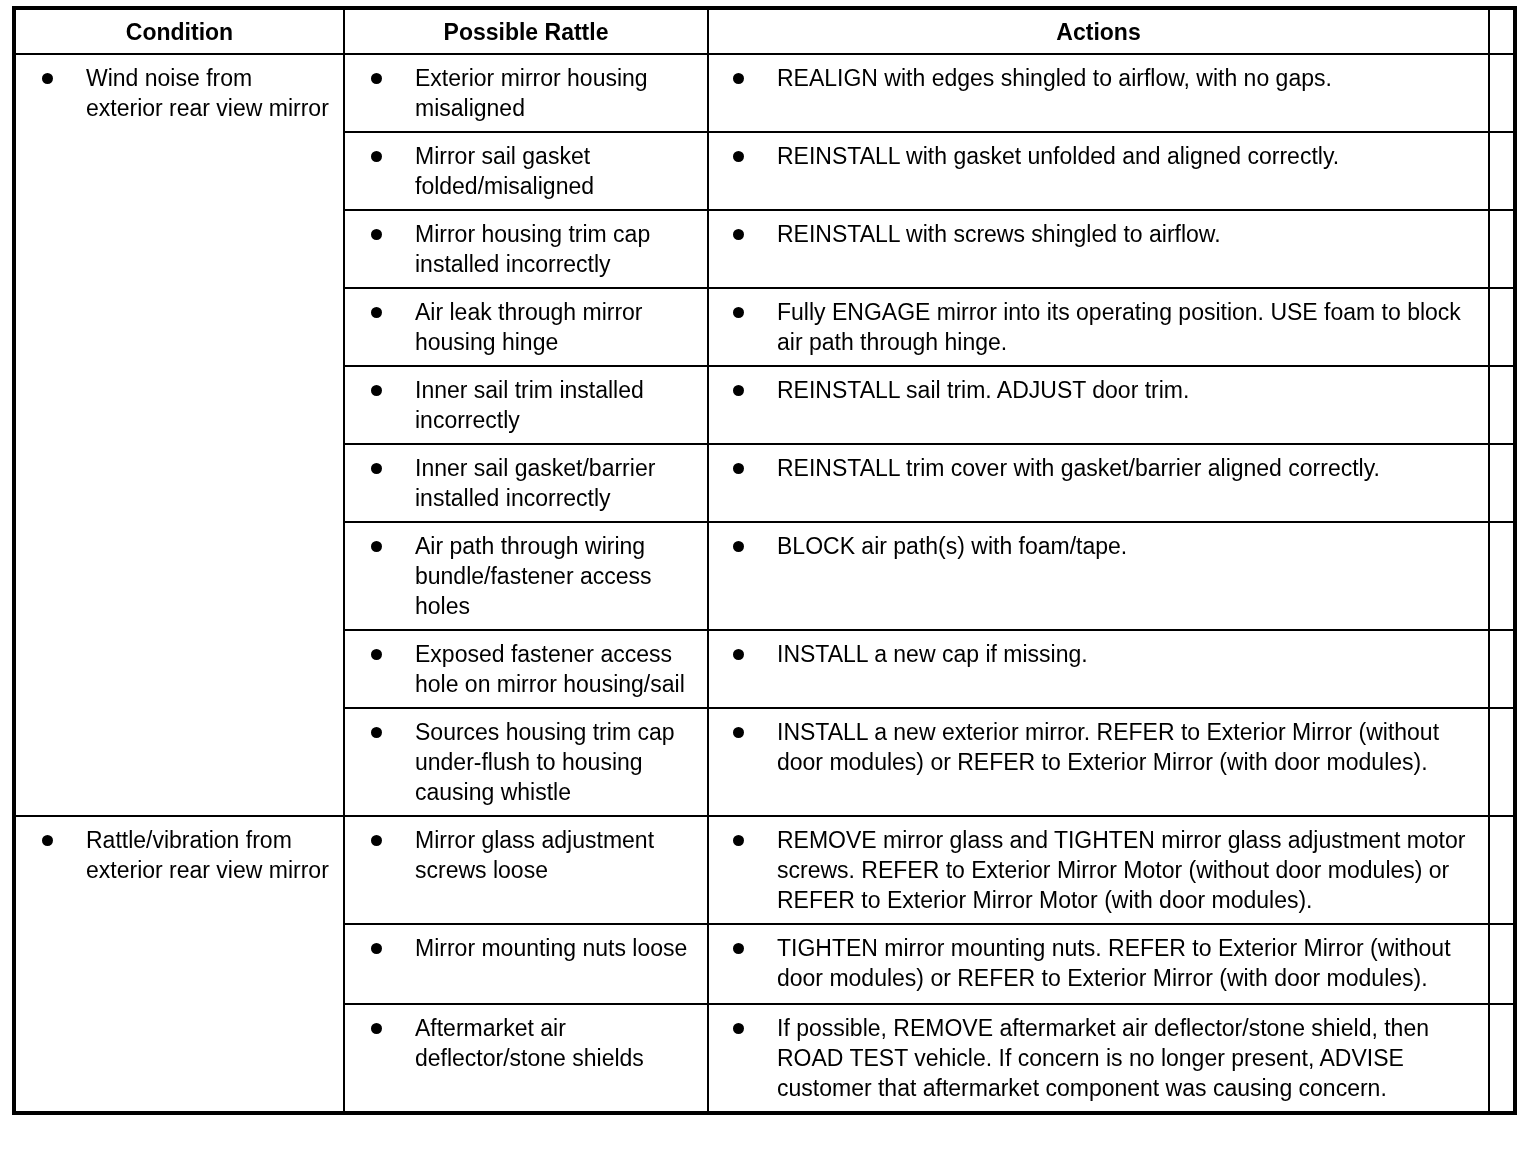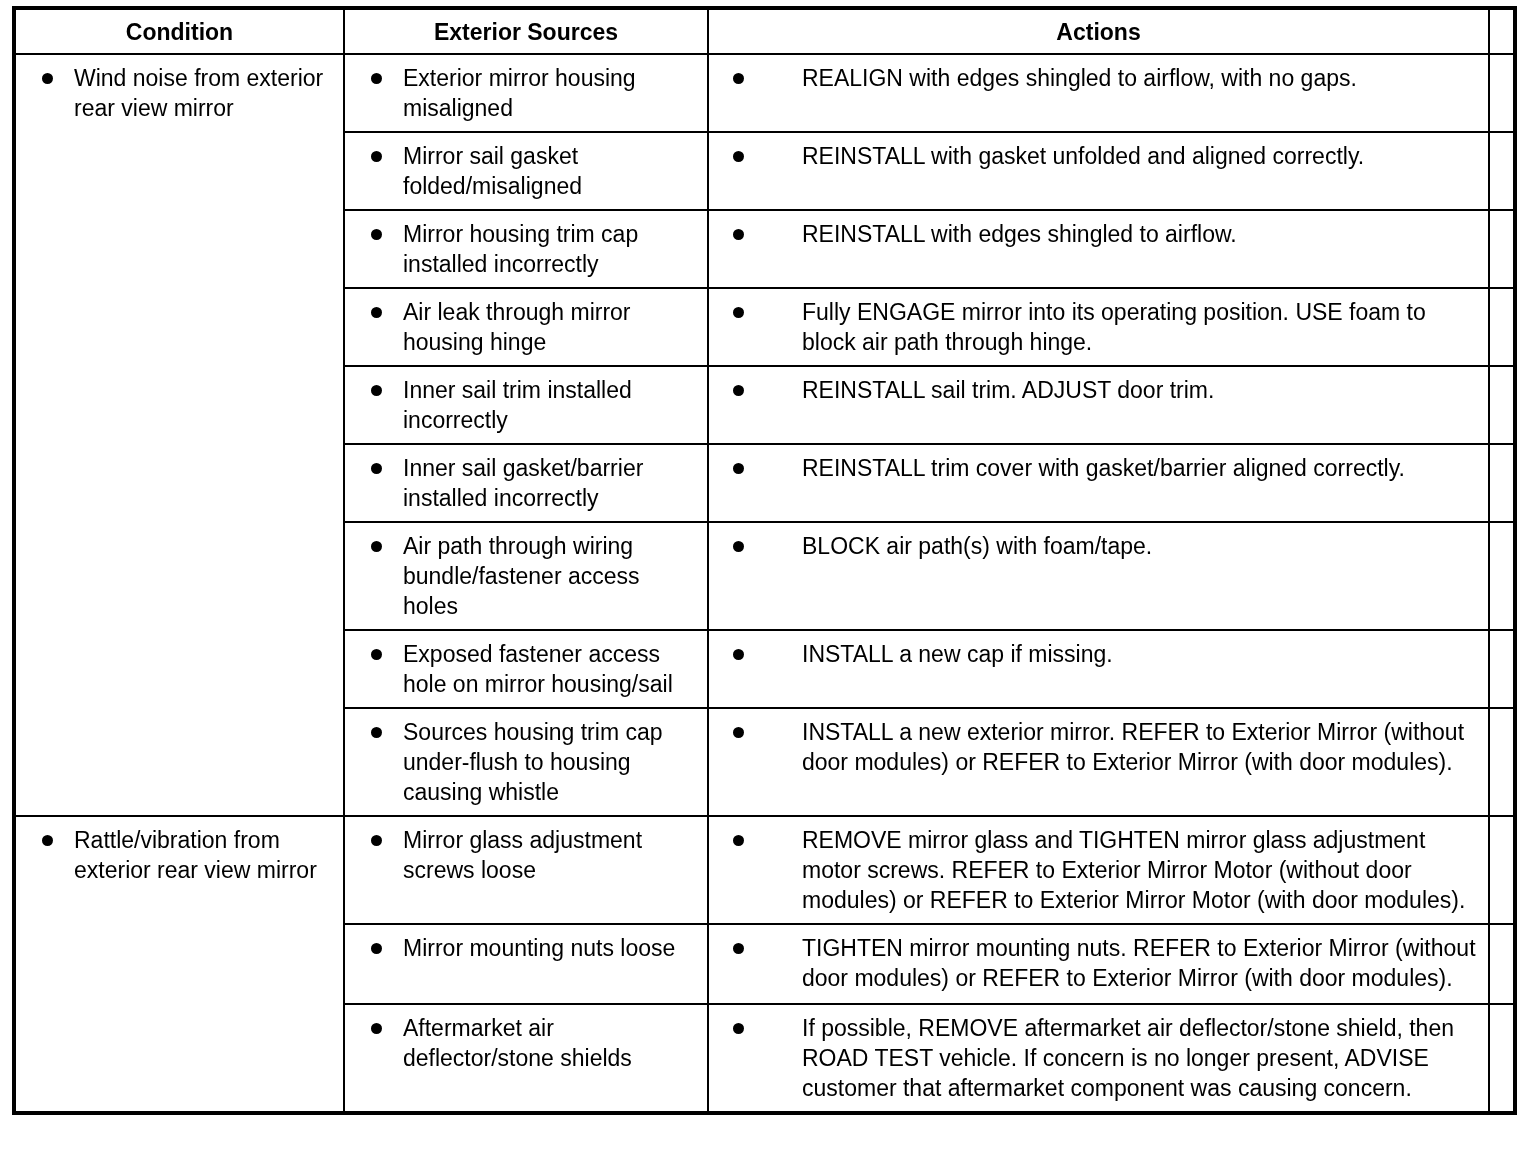--- a/index.html
+++ b/index.html
@@ -14,37 +14,37 @@
     border:2px solid #000; vertical-align:top; padding:0;
     font-size:23px; line-height:30px;
   }
   table.diag th { font-weight:bold; text-align:center; height:43px; vertical-align:middle; }
   col.c1 { width:330px; } col.c2 { width:364px; } col.c3 { width:781px; } col.c4 { width:26px; }
   .bullet { display:flex; padding:8px 8px 8px 24px; }
   .dot { flex:0 0 34px; position:relative; }
   .dot::before { content:""; position:absolute; left:2px; top:10px; width:11px; height:11px;
                  border-radius:50%; background:#000; }
   .c2 .bullet { padding-left:24px;border-radius:27px; }
-  .c3 .bullet { padding-left:22px;gap:37px; }
-  .txt { flex:1; }
+  .c3 .bullet { padding-left:22px; }
+  .txt { flex:1;margin-left:12px; }
 </style>
 </head>
 <body>
 
 <table class="diag">
   <colgroup>
       <col class="c1">
       <col class="c2">
       <col class="c3">
       <col class="c4">
     </colgroup>
   <thead>
     <tr>
       <th>Condition</th>
-      <th>Exterior Sources</th>
+      <th>Possible Rattle</th>
       <th>Actions</th>
       <th></th>
     </tr>
   </thead>
   <tbody id="tbody">
       <tr style="height: 78px;">
         <td rowspan="9" class="c1">
           <div class="bullet">
             <span class="dot"></span>
             <span class="txt">Wind noise from exterior rear view mirror</span>
@@ -82,21 +82,21 @@
       <tr style="height: 78px;">
         <td class="c2">
           <div class="bullet">
             <span class="dot"></span>
             <span class="txt">Mirror housing trim cap installed incorrectly</span>
           </div>
         </td>
         <td class="c3">
           <div class="bullet">
             <span class="dot"></span>
-            <span class="txt">REINSTALL with edges shingled to airflow.</span>
+            <span class="txt">REINSTALL with screws shingled to airflow.</span>
           </div>
         </td>
         <td></td>
       </tr>
       <tr style="height: 78px;">
         <td class="c2">
           <div class="bullet">
             <span class="dot"></span>
             <span class="txt">Air leak through mirror housing hinge</span>
           </div>

